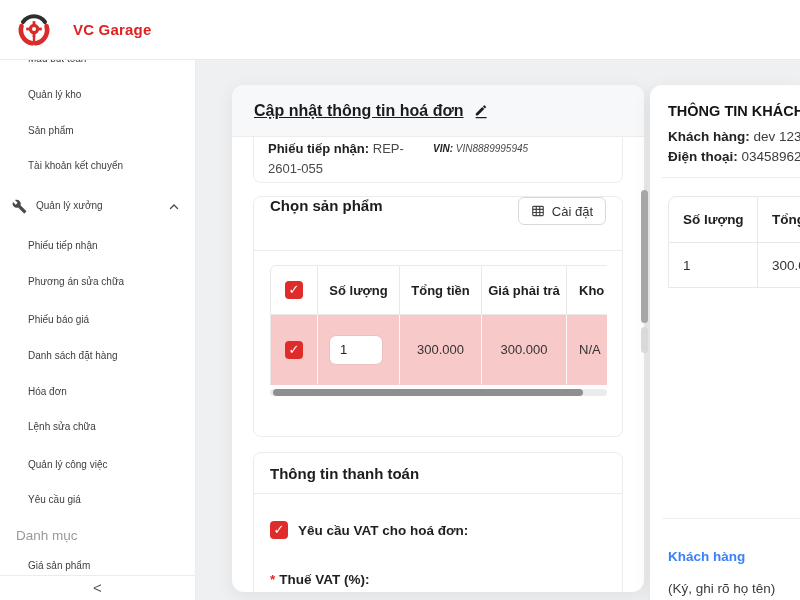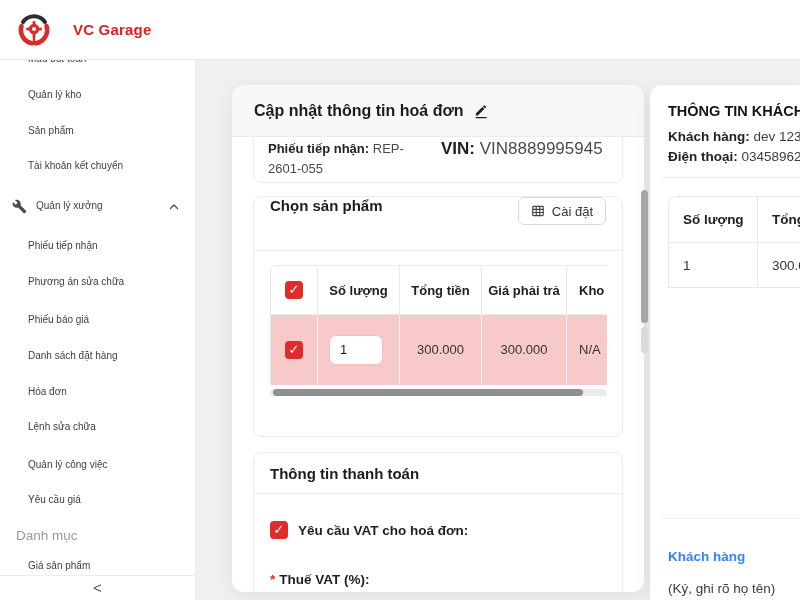--- a/index.html
+++ b/index.html
@@ -40,29 +40,29 @@
   .modal {
     position:absolute; left:232px; top:85px; width:412px; height:507px;
     background:#fff; border-radius:12px; box-shadow:0 4px 18px rgba(0,0,0,.07);
     z-index:10; overflow:hidden;
   }
   .modal-titlebar {
     height:52px; background:#f7f8f9; border-bottom:1px solid #ececec;
     display:flex; align-items:center; padding:0 22px; gap:9px;
     border-radius:12px 12px 0 0;
   }
-  .modal-title { font-size:16px; font-weight:bold; color:#1c1c1c; }
+  .modal-title { font-size:16px; font-weight:bold; color:#1c1c1c;text-decoration:underline; }
   .modal-body { position:relative; height:455px; padding:0 21px; overflow:hidden; }
 
   .card {
     border:1px solid #ececec; border-radius:8px; background:#fff;
   }
-  .card-info { margin-top:-8px; height:54px; padding:9px 14px; display:flex; gap:8px; overflow:hidden; }
+  .card-info { margin-top:-8px; height:54px; padding:9px 14px; display:flex; overflow:hidden; }
   .info-col1 { width:165px; font-size:13px; line-height:20px; color:#4a4a4a; }
-  .info-col2 { font-size:17px; line-height:20px; white-space:nowrap; color:#4a4a4a; }
+  .info-col2 { font-size:10px; line-height:20px; white-space:nowrap; color:#4a4a4a;font-style:italic; }
   .lbl { font-weight:bold; color:#222; }
 
   .card-products { margin-top:13px; height:241px; overflow:hidden; }
   .card-head {
     height:54px; display:flex; justify-content:space-between;
     padding:0 16px; border-bottom:1px solid #ececec;
   }
   .card-head-title { font-size:15px; font-weight:bold; color:#1d1d1d; }
   .btn-settings {
     height:28px; display:flex; align-items:center; gap:7px; padding:0 12px;

